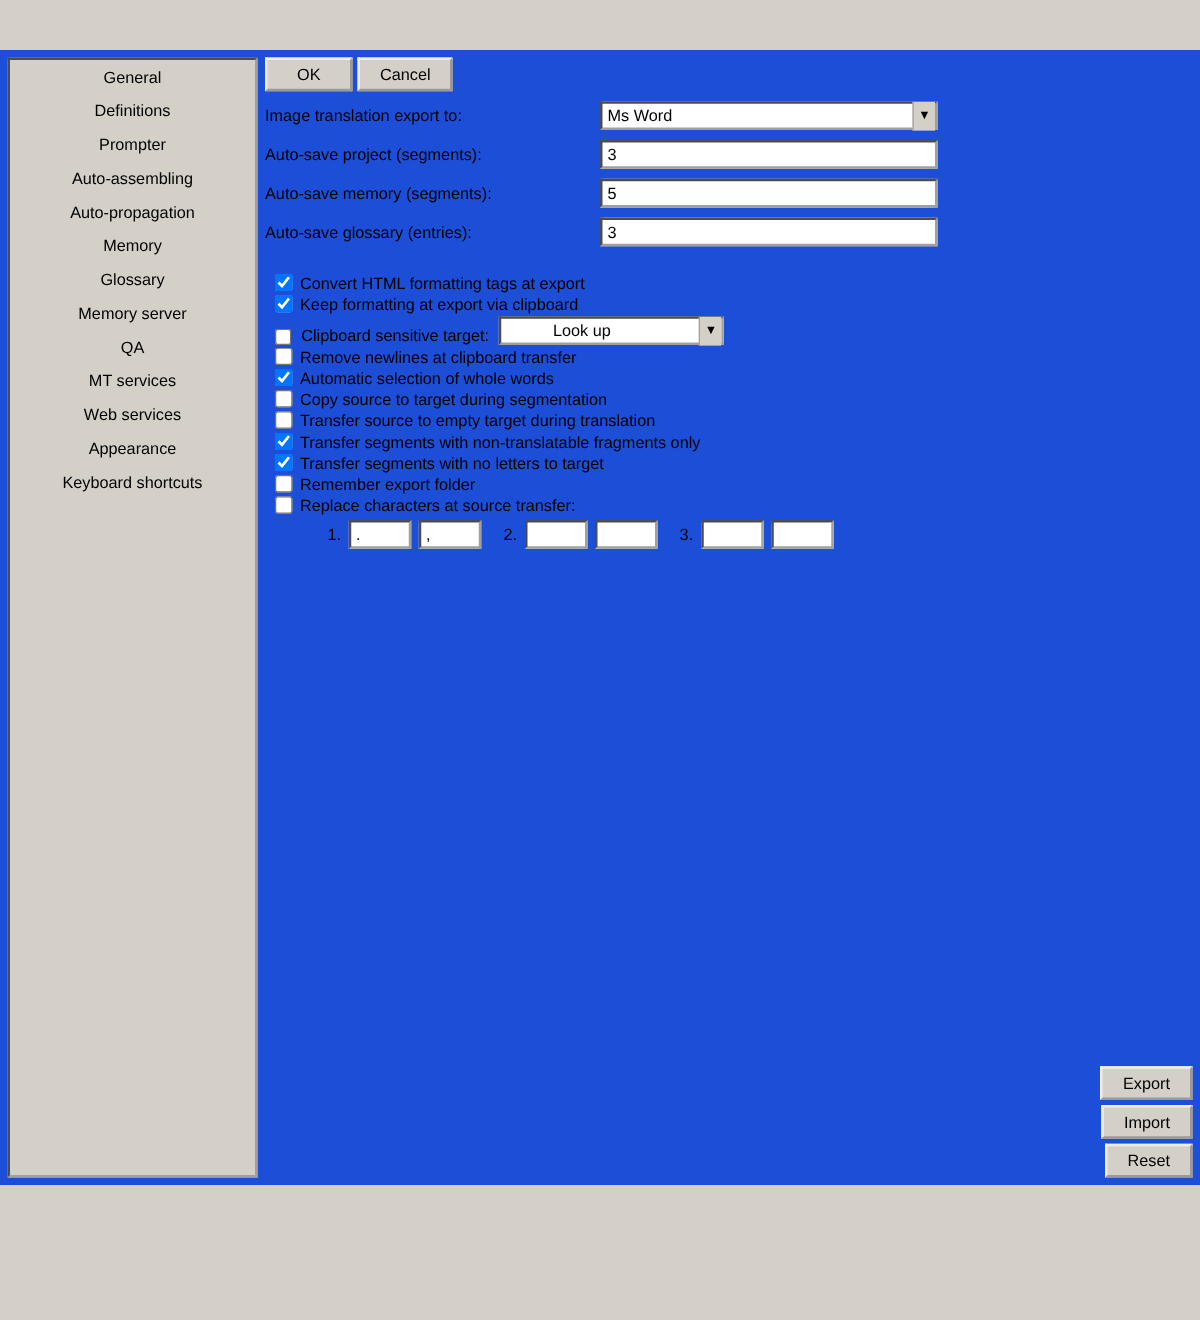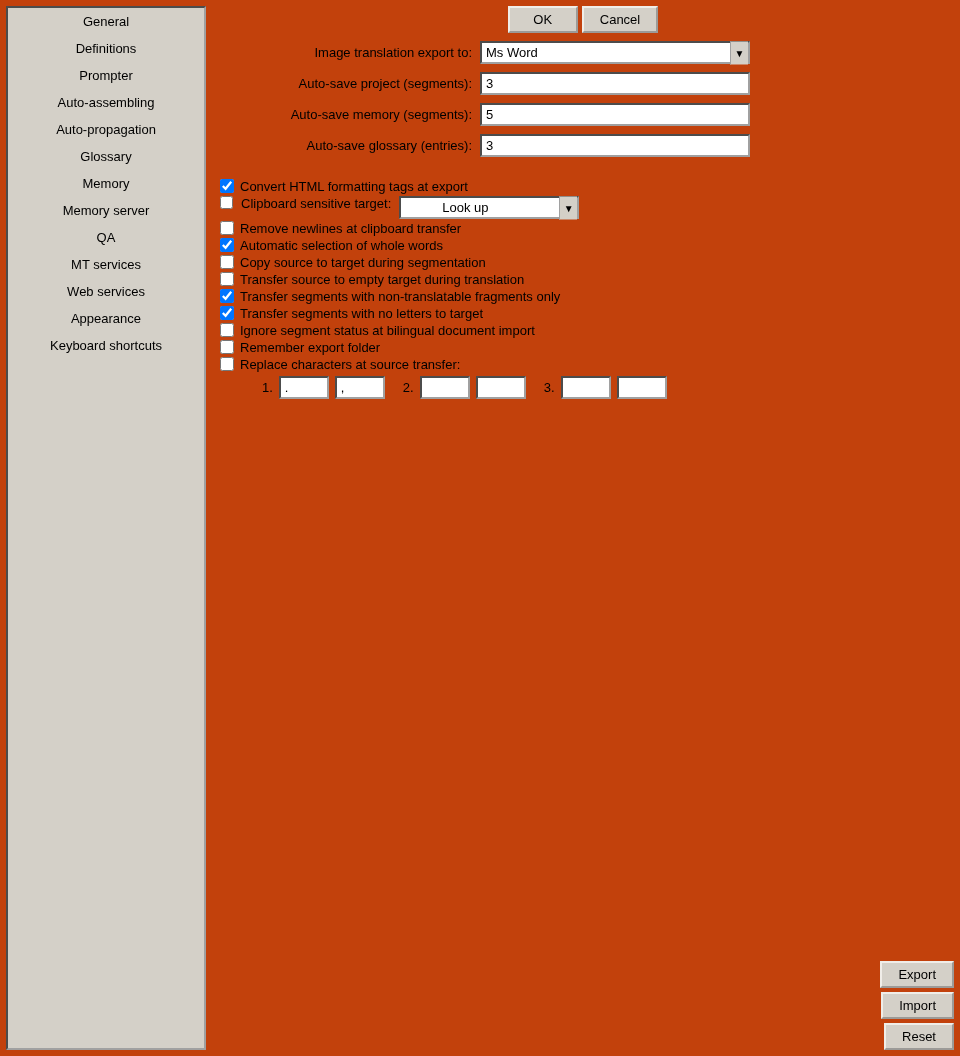--- a/index.html
+++ b/index.html
@@ -6,24 +6,25 @@
     body {
       font-family: Arial, sans-serif;
       font-size: 13px;
       background: #d4d0c8;
       width: 960px;
       height: 1056px;
       overflow: hidden;
     }
     .dialog {
       width: 960px;
-      height: 1056px;
-      background: #c2410c;
-      display: flex;
-      flex-direction: column;
+      height: 908px;
+      background: #1d4ed8;
+      display: flex;
+      flex-direction: column;
+      margin-top: 40px;
     }
     .dialog-inner {
       display: flex;
       flex: 1;
       padding: 6px;
       gap: 6px;
     }
     
     .sidebar {
       width: 200px;
@@ -48,21 +49,21 @@
     
     .main-content {
       flex: 1;
       display: flex;
       flex-direction: column;
       gap: 0;
       position: relative;
     }
     .top-buttons {
       display: flex;
-      justify-content: center;
+      justify-content: flex-start;
       gap: 4px;
       margin-bottom: 8px;
     }
     .btn {
       padding: 4px 16px;
       background: #d4d0c8;
       border: 2px outset #f0ede8;
       cursor: pointer;
       font-size: 13px;
       min-width: 70px;
@@ -74,21 +75,21 @@
       flex-direction: column;
       gap: 6px;
     }
     .form-row {
       display: flex;
       align-items: center;
       gap: 8px;
       margin-bottom: 2px;
     }
     .form-label {
-      text-align: right;
+      text-align: left;
       min-width: 260px;
       font-size: 13px;
     }
     .form-input-small {
       width: 270px;
       padding: 2px 4px;
       border: 2px inset #a0a0a0;
       background: #fff;
       font-size: 13px;
     }
@@ -131,21 +132,21 @@
     .checkbox-row input[type="checkbox"] {
       margin: 0;
       width: 14px;
       height: 14px;
     }
     .checkbox-label {
       font-size: 13px;
     }
     .clipboard-row {
       display: flex;
-      align-items: flex-start;
+      align-items: flex-end;
       gap: 8px;
       padding-left: 8px;
       margin-bottom: 2px;
     }
     .replace-fields {
       display: flex;
       align-items: center;
       gap: 6px;
       padding-left: 50px;
       margin-top: 4px;
@@ -174,22 +175,22 @@
 
 <div class="dialog">
   <div class="dialog-inner">
 
     <div class="sidebar" id="sidebar">
         <div class="sidebar-item">General</div>
         <div class="sidebar-item">Definitions</div>
         <div class="sidebar-item">Prompter</div>
         <div class="sidebar-item">Auto-assembling</div>
         <div class="sidebar-item">Auto-propagation</div>
+        <div class="sidebar-item">Memory</div>
         <div class="sidebar-item">Glossary</div>
-        <div class="sidebar-item">Memory</div>
         <div class="sidebar-item">Memory server</div>
         <div class="sidebar-item">QA</div>
         <div class="sidebar-item">MT services</div>
         <div class="sidebar-item">Web services</div>
         <div class="sidebar-item">Appearance</div>
         <div class="sidebar-item">Keyboard shortcuts</div>
       </div>
 
     <div class="main-content">
 
@@ -224,20 +225,24 @@
           <input type="text" class="form-input-small" id="autosave-glossary-input" value="3" style="">
         </div>
 
         <div class="separator"></div>
 
         <div id="checkboxes-container">
             <div class="checkbox-row">
               <input type="checkbox" checked="" style="">
               <span class="checkbox-label">Convert HTML formatting tags at export</span>
             </div>
+            <div class="checkbox-row">
+              <input type="checkbox" checked="" style="">
+              <span class="checkbox-label">Keep formatting at export via clipboard</span>
+            </div>
             <div class="clipboard-row">
               <input type="checkbox" style="">
               <span class="checkbox-label">Clipboard sensitive target:</span>
               <div class="select-wrapper"><select style="width: 180px; padding-left: 41px;"><option value="Look up">Look up</option><option value="Replace">Replace</option><option value="Insert">Insert</option></select><span class="select-arrow">▼</span></div>
             </div>
             <div class="checkbox-row">
               <input type="checkbox" style="">
               <span class="checkbox-label">Remove newlines at clipboard transfer</span>
             </div>
             <div class="checkbox-row">
@@ -252,24 +257,20 @@
               <input type="checkbox" style="">
               <span class="checkbox-label">Transfer source to empty target during translation</span>
             </div>
             <div class="checkbox-row">
               <input type="checkbox" checked="" style="">
               <span class="checkbox-label">Transfer segments with non-translatable fragments only</span>
             </div>
             <div class="checkbox-row">
               <input type="checkbox" checked="" style="">
               <span class="checkbox-label">Transfer segments with no letters to target</span>
-            </div>
-            <div class="checkbox-row">
-              <input type="checkbox" style="">
-              <span class="checkbox-label">Ignore segment status at bilingual document import</span>
             </div>
             <div class="checkbox-row">
               <input type="checkbox" style="">
               <span class="checkbox-label">Remember export folder</span>
             </div>
             <div class="checkbox-row">
               <input type="checkbox" style="">
               <span class="checkbox-label">Replace characters at source transfer:</span>
             </div>
             <div class="replace-fields">

